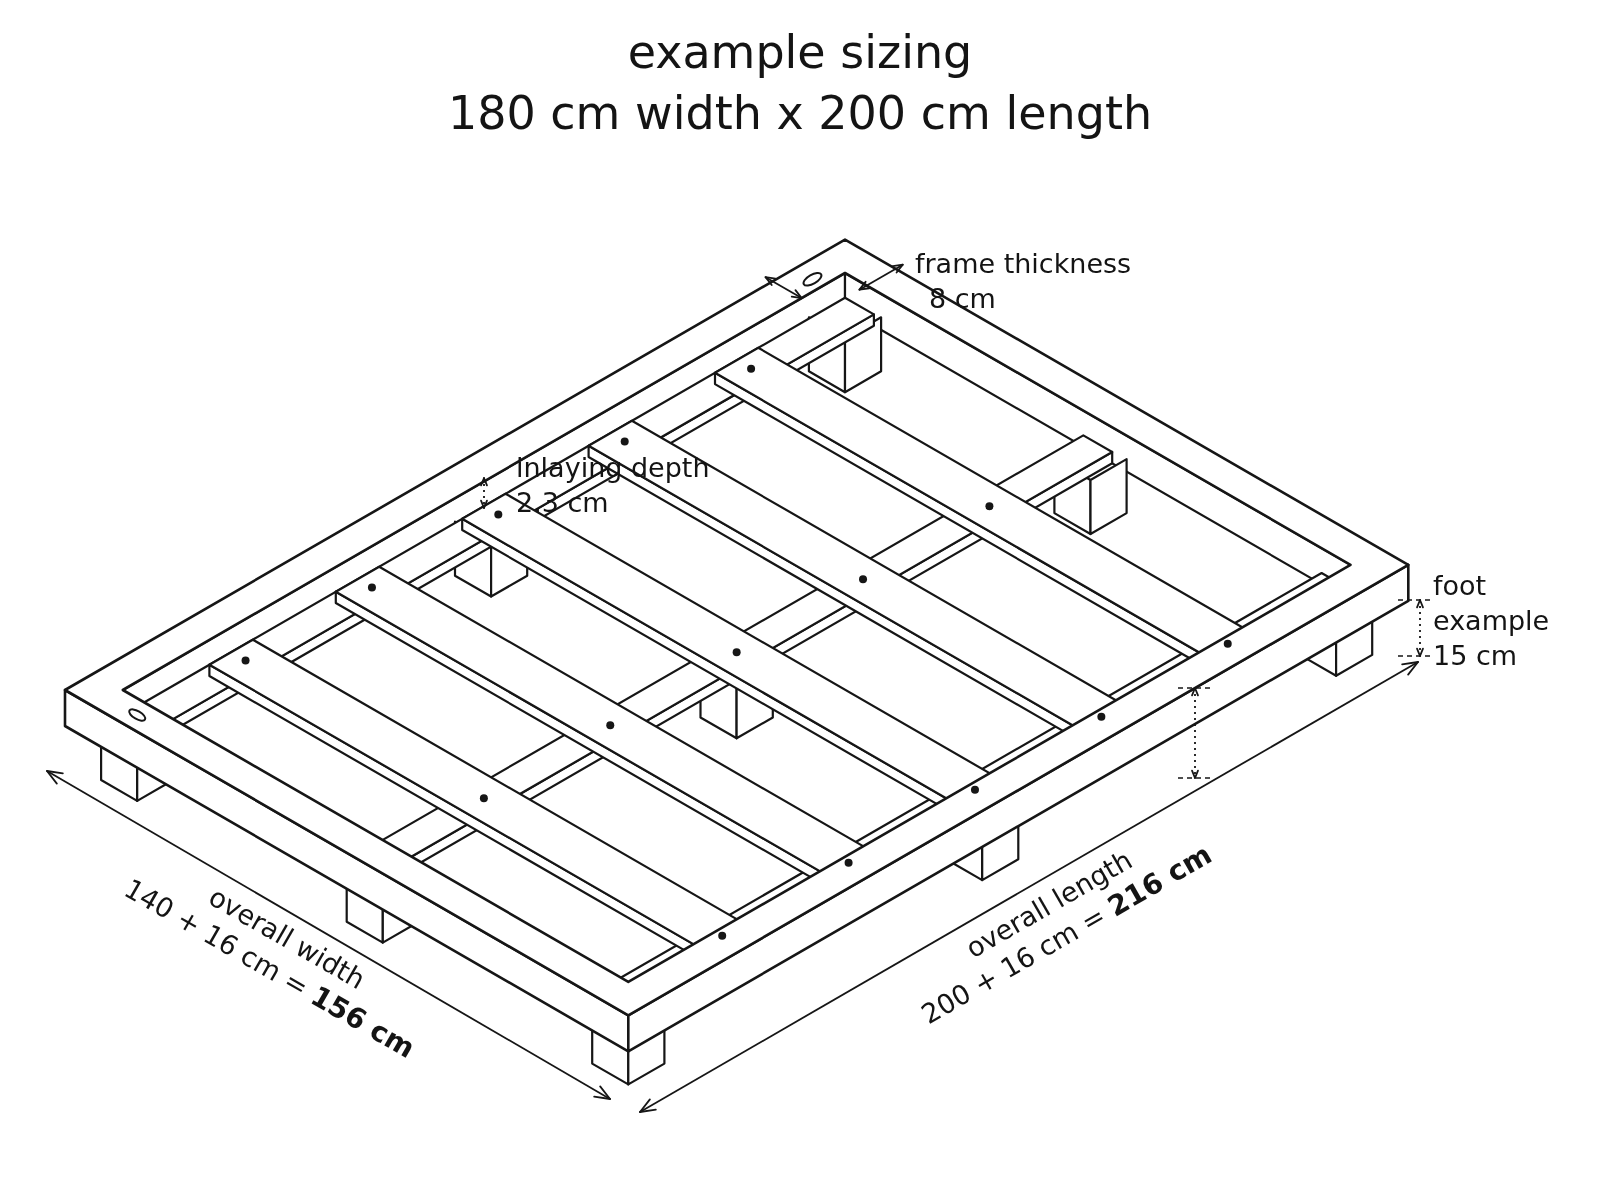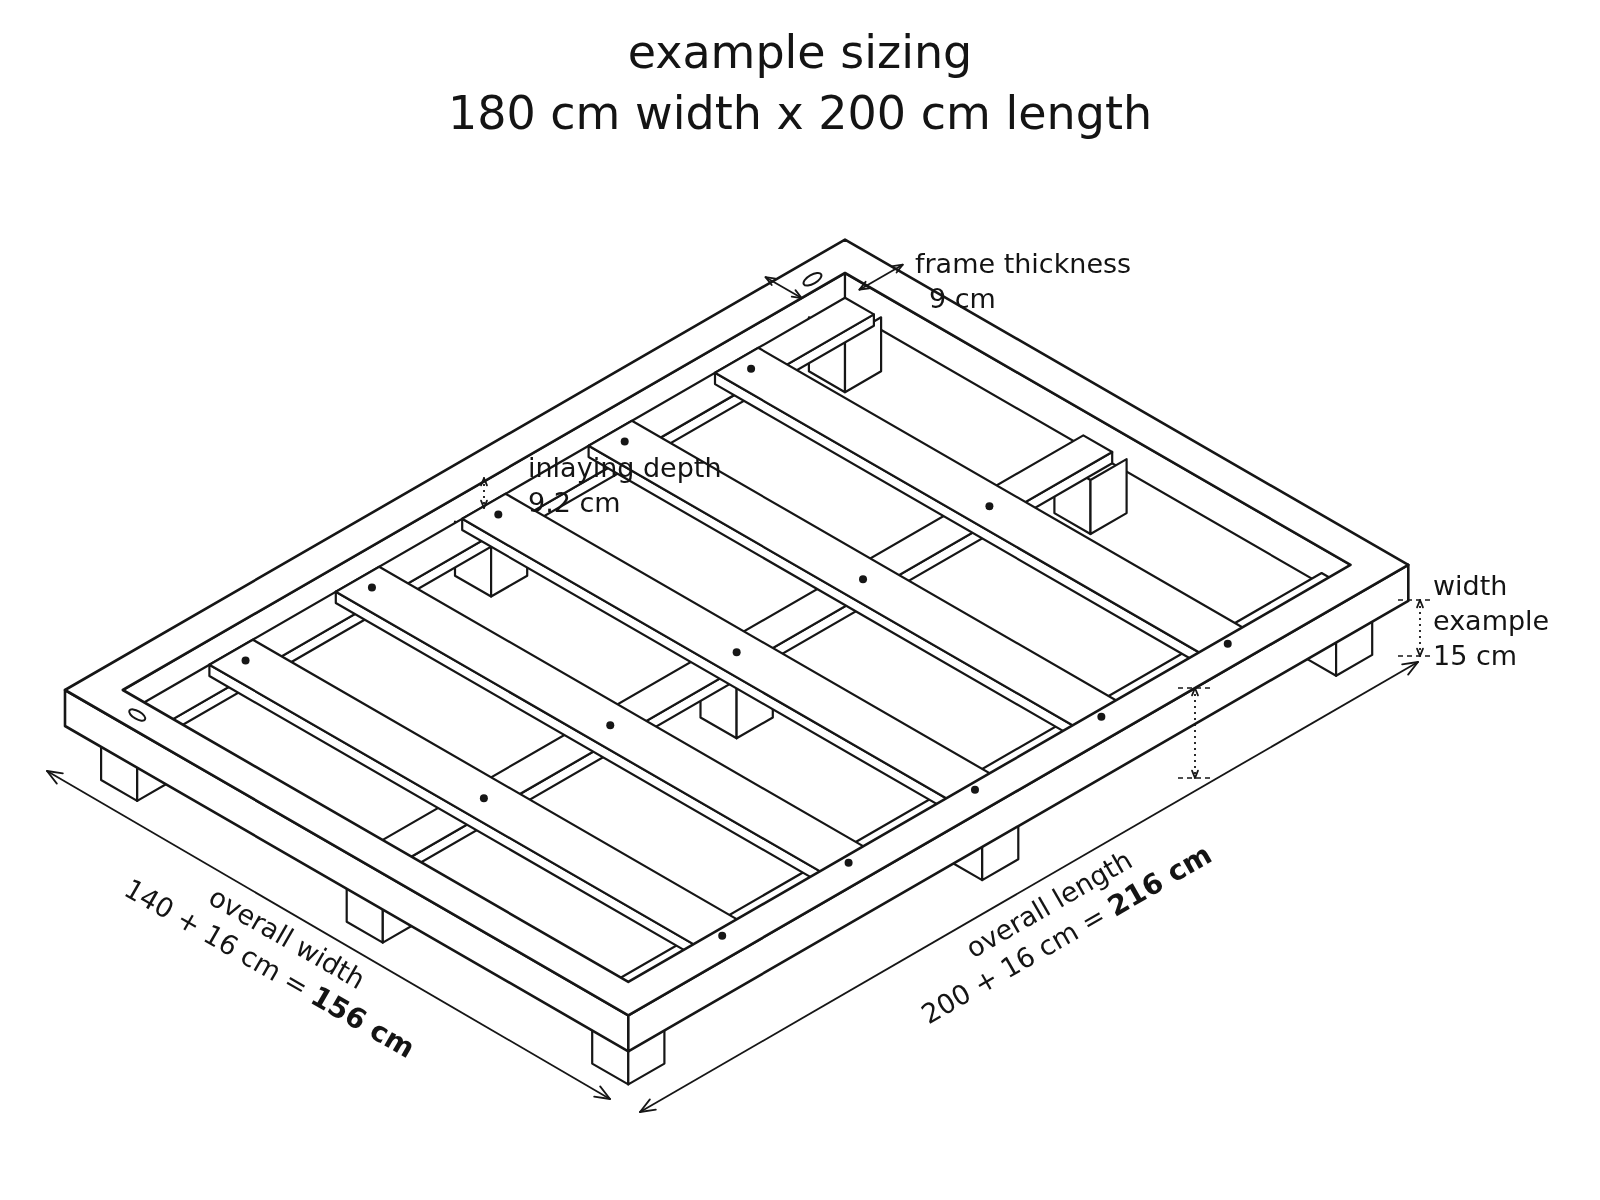--- a/index.html
+++ b/index.html
@@ -152,30 +152,30 @@
       </g>
   </svg>
 
   <div class="title">
     <div>example sizing</div>
     <div>180 cm width x 200 cm length</div>
   </div>
 
   <div class="ann" style="left:903px;top:246px;margin-left:12px;">
     <div>frame thickness</div>
-    <div class="indent">9 cm</div>
+    <div class="indent">8 cm</div>
   </div>
 
-  <div class="ann" style="left:528px;top:450px;">
+  <div class="ann" style="left:516px;top:450px;">
     <div>inlaying depth</div>
-    <div>9.2 cm</div>
+    <div>2.3 cm</div>
   </div>
 
   <div class="ann" style="left:1433px;top:568px;">
-    <div>width</div>
+    <div>foot</div>
     <div>example</div>
     <div>15 cm</div>
   </div>
 
 
   <div class="ann rot" style="left:58px;top:918px;width:440px;transform:rotate(30deg);font-size:27px;">
     <div>overall width</div>
     <div><span>140 + 16 cm = </span><b>156 cm</b></div>
   </div>
 

